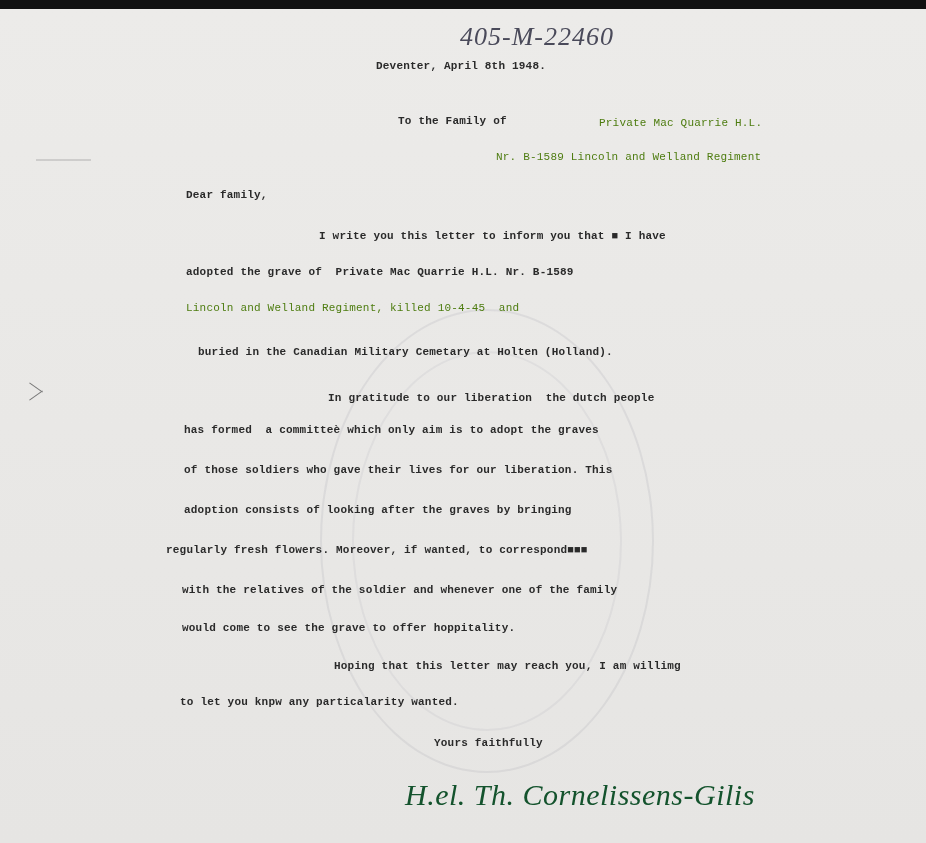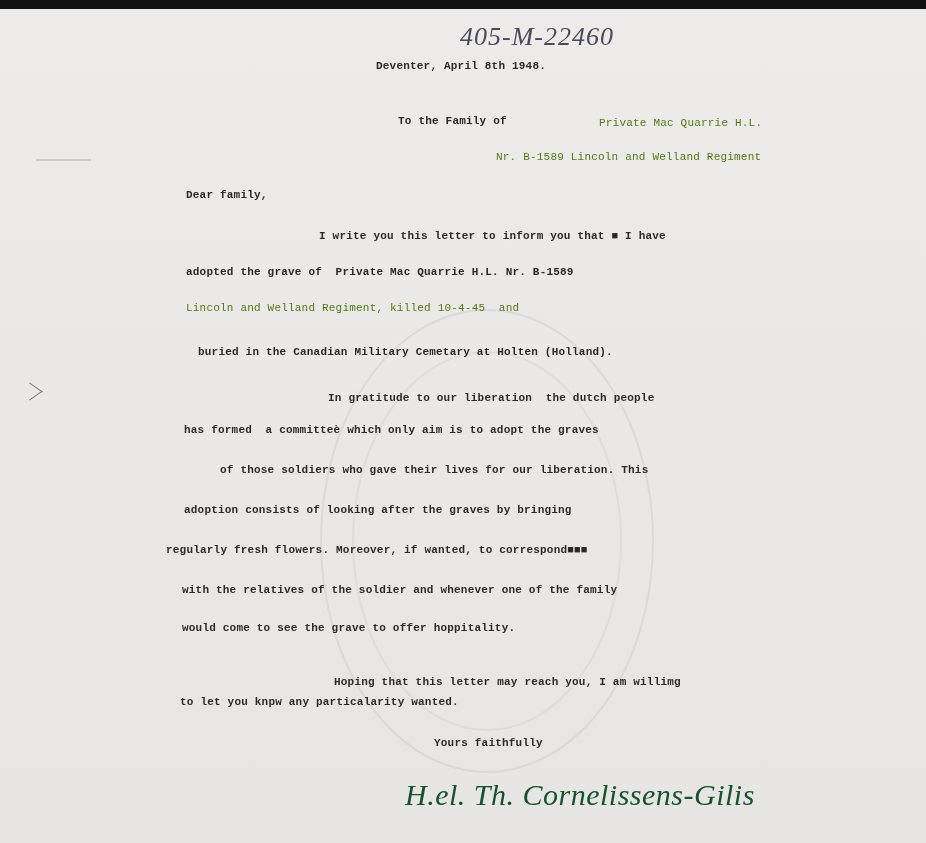--- a/index.html
+++ b/index.html
@@ -82,23 +82,23 @@
 <div class="typed light" style="left:496px; top:147px;">Nr. B-1589 Lincoln and Welland Regiment</div>
 
 <div class="typed" style="left:186px; top:185px;">Dear family,</div>
 
 <div class="typed" style="left:319px; top:226px;">I write you this letter to inform you that ■ I have</div>
 <div class="typed" style="left:186px; top:262px;">adopted the grave of  Private Mac Quarrie H.L. Nr. B-1589</div>
 <div class="typed light" style="left:186px; top:298px;">Lincoln and Welland Regiment, killed 10-4-45  and</div>
 <div class="typed" style="left:198px; top:342px;">buried in the Canadian Military Cemetary at Holten (Holland).</div>
 <div class="typed" style="left:328px; top:388px;">In gratitude to our liberation  the dutch people</div>
 <div class="typed" style="left:184px; top:420px;">has formed  a committeè which only aim is to adopt the graves</div>
-<div class="typed" style="left:184px; top:460px;margin-left:36px;">of those soldiers who gave their lives for our liberation. This</div>
+<div class="typed" style="left:184px; top:460px;">of those soldiers who gave their lives for our liberation. This</div>
 <div class="typed" style="left:184px; top:500px;">adoption consists of looking after the graves by bringing</div>
 <div class="typed" style="left:166px; top:540px;">regularly fresh flowers. Moreover, if wanted, to correspond■■■</div>
 <div class="typed" style="left:182px; top:580px;">with the relatives of the soldier and whenever one of the family</div>
 <div class="typed" style="left:182px; top:618px;">would come to see the grave to offer hoppitality.</div>
-<div class="typed" style="left:334px; top:656px;margin-top:16px;">Hoping that this letter may reach you, I am willimg</div>
+<div class="typed" style="left:334px; top:656px;">Hoping that this letter may reach you, I am willimg</div>
 <div class="typed" style="left:180px; top:692px;">to let you knpw any particalarity wanted.</div>
 
 <div class="typed" style="left:434px; top:733px;">Yours faithfully</div>
 
 <div class="hand signature">H.el. Th. Cornelissens-Gilis</div>
 
 </body></html>

